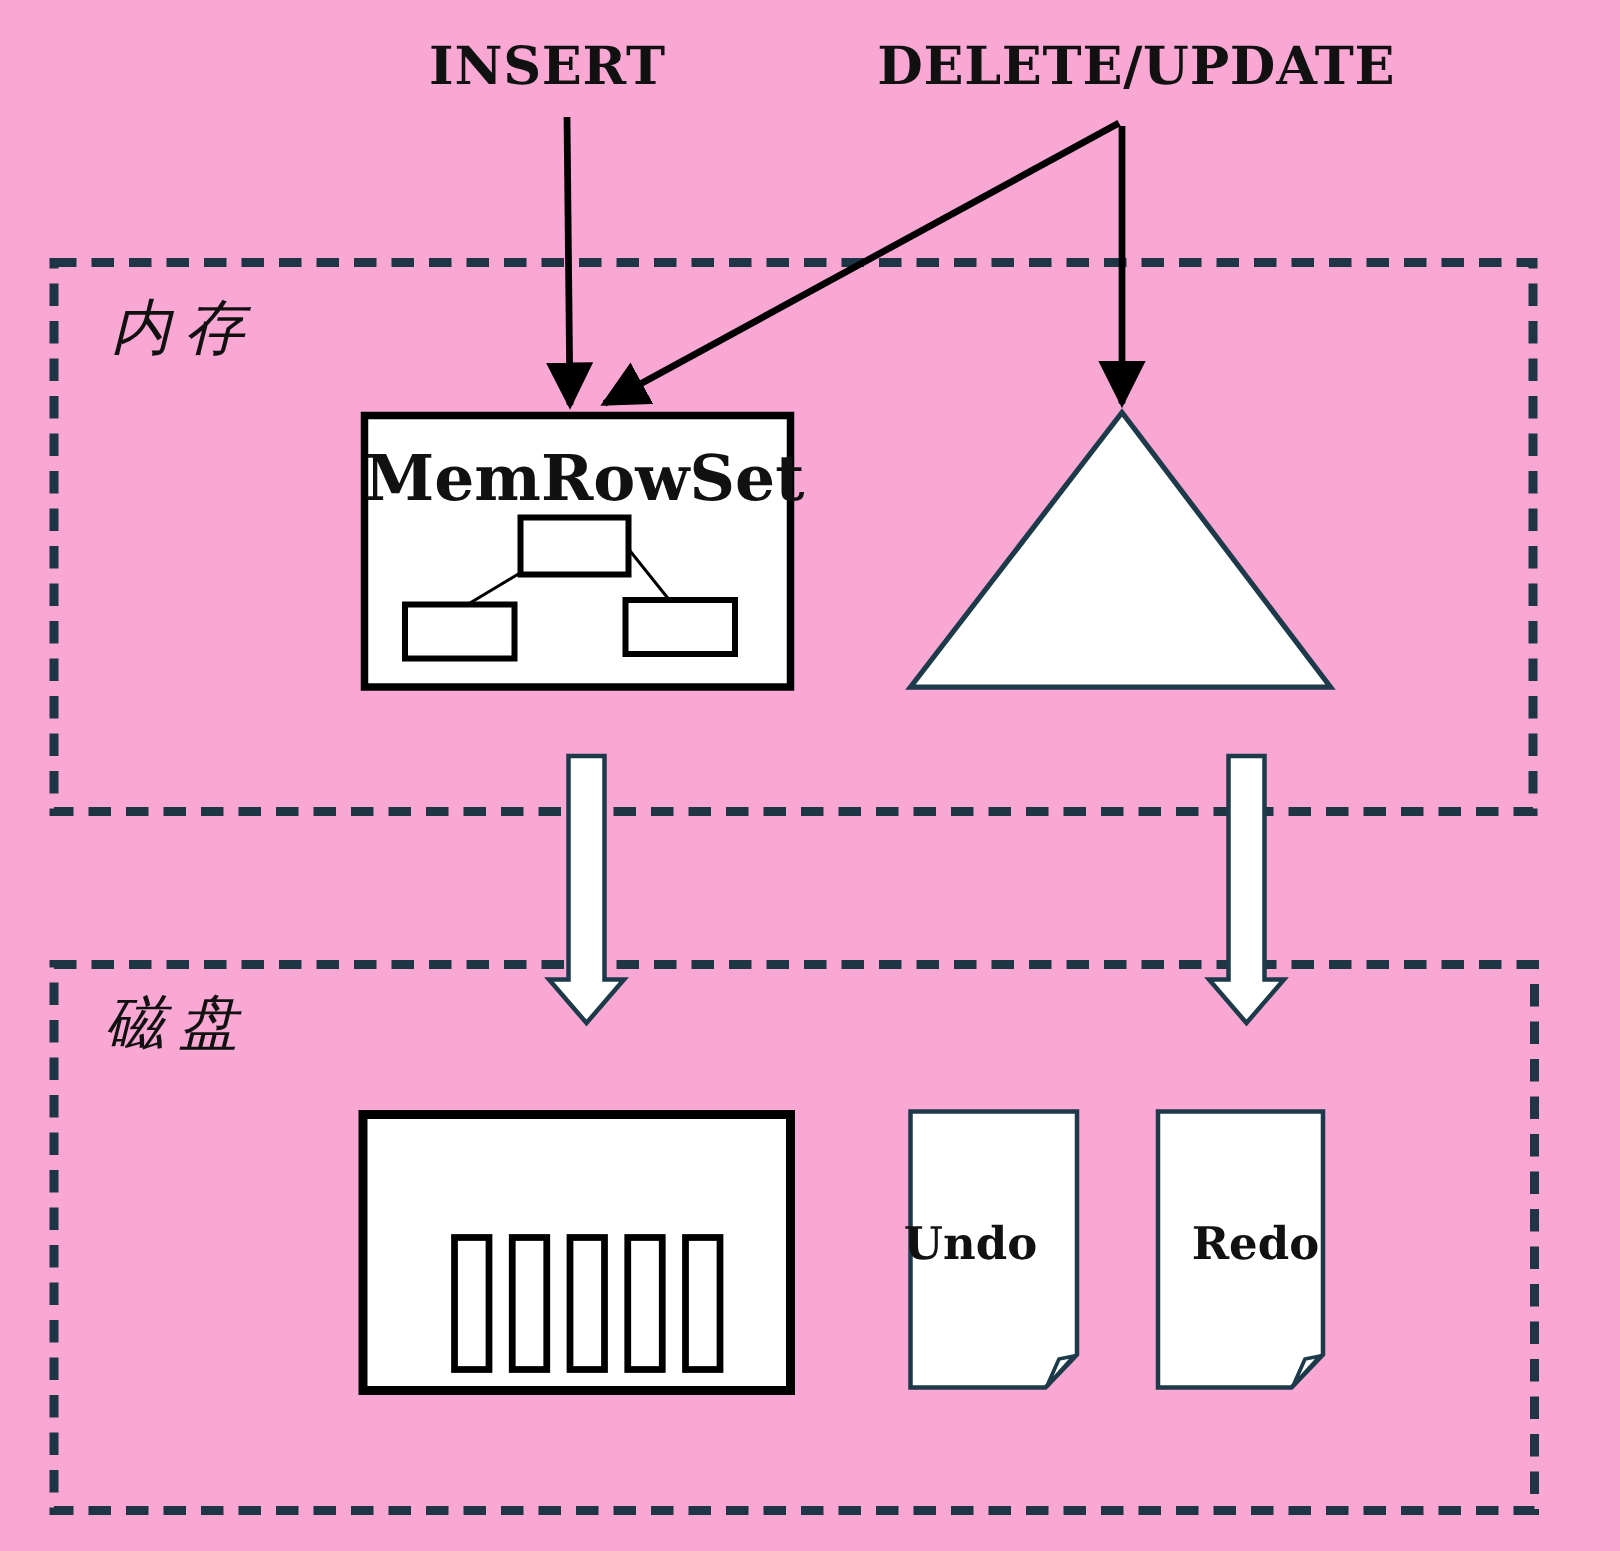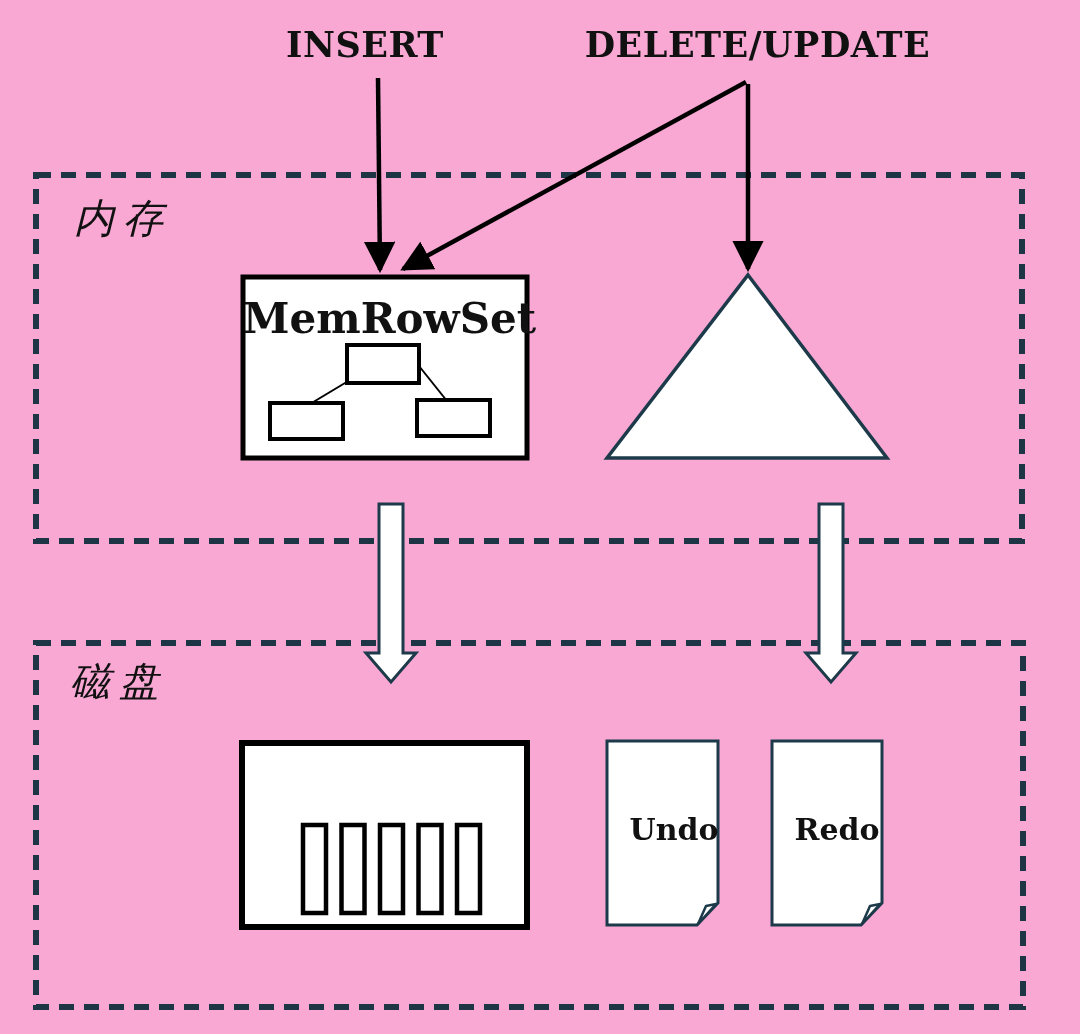--- a/index.html
+++ b/index.html
@@ -83,17 +83,17 @@
 
   <div class="lbl cjk" style="left:74px;top:197px;">内存</div>
 
   <div class="lbl shape-label center" style="left:243px;top:296px;width:284px;">MemRowSet</div>
 
 
 
   <div class="lbl cjk" style="left:70px;top:660px;">磁盘</div>
 
 
-  <div class="lbl small-label center" style="left:607px;top:813px;width:134px;">Undo</div>
+  <div class="lbl small-label center" style="left:580px;top:813px;width:134px;">Undo</div>
 
   <div class="lbl small-label center" style="left:772px;top:813px;width:130px;">Redo</div>
 
 </div>
 
 </body></html>

